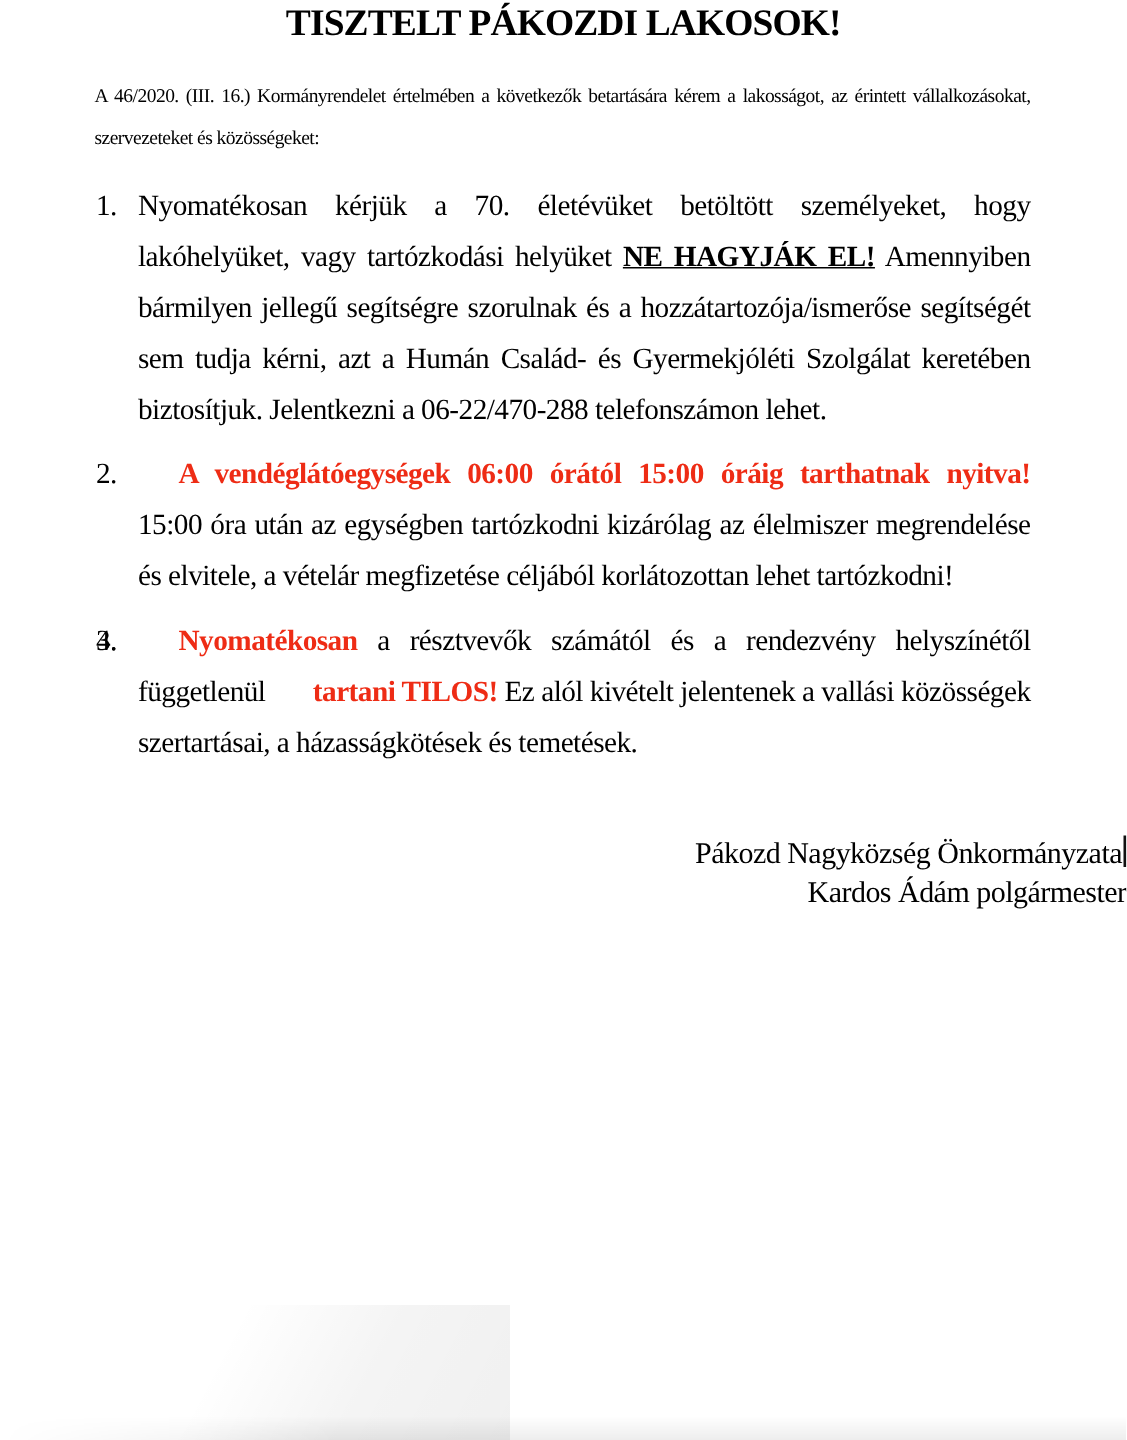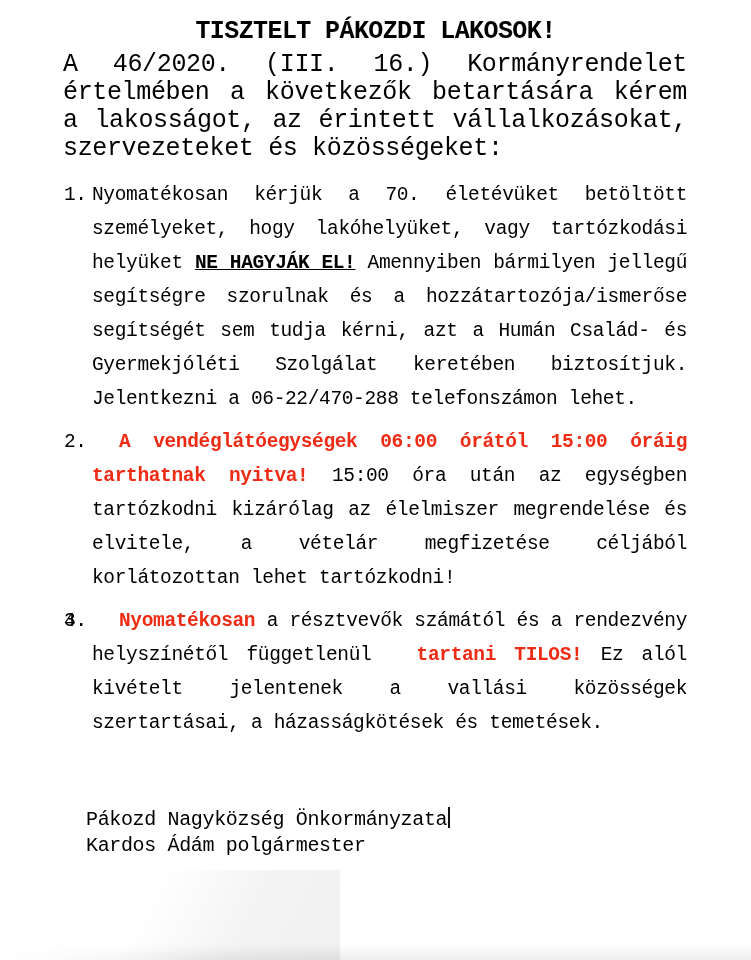--- a/index.html
+++ b/index.html
@@ -6,37 +6,37 @@
     margin: 0;
     padding: 0;
     background: #ffffff;
   }
   .page {
     position: relative;
     width: 751px;
     height: 960px;
     background: #ffffff;
     overflow: hidden;
-    font-family: Liberation Mono, monospace;
+    font-family: Liberation Serif, serif;
     color: #000000;
     box-sizing: border-box;
-    padding-top: 18px;
+    padding-top: 2px;
   }
   .title {
     margin: 0;
     text-align: center;
     font-size: 25px;
     font-weight: bold;
     letter-spacing: -0.6px;
     line-height: 28px;
     color: #000000;
   }
   .intro {
-    margin: 5px 64px 0 63px;
-    font-size: 25px;
+    margin: 20px 64px 0 63px;
+    font-size: 13px;
     line-height: 28px;
     letter-spacing: -0.35px;
     text-align: justify;
   }
   ol.items {
     list-style: none;
     margin: 15px 64px 0 0;
     padding: 0 0 0 63px;
   }
   ol.items li {
@@ -57,22 +57,22 @@
   .seg-bu {
     font-weight: bold;
     text-decoration: underline;
   }
   .seg-red {
     font-weight: bold;
     color: var(--accent-red, #ee2c15);
     margin-left: 27px;
   }
   .signature {
-    margin-top: 67px;
-    text-align: left;
+    margin-top: 43px;
+    text-align: right;
     padding-left: 86px;
     font-size: 20px;
     line-height: 26px;
     letter-spacing: -0.35px;
   }
   .caret {
     display: inline-block;
     width: 2px;
     height: 21px;
     background: #111111;

